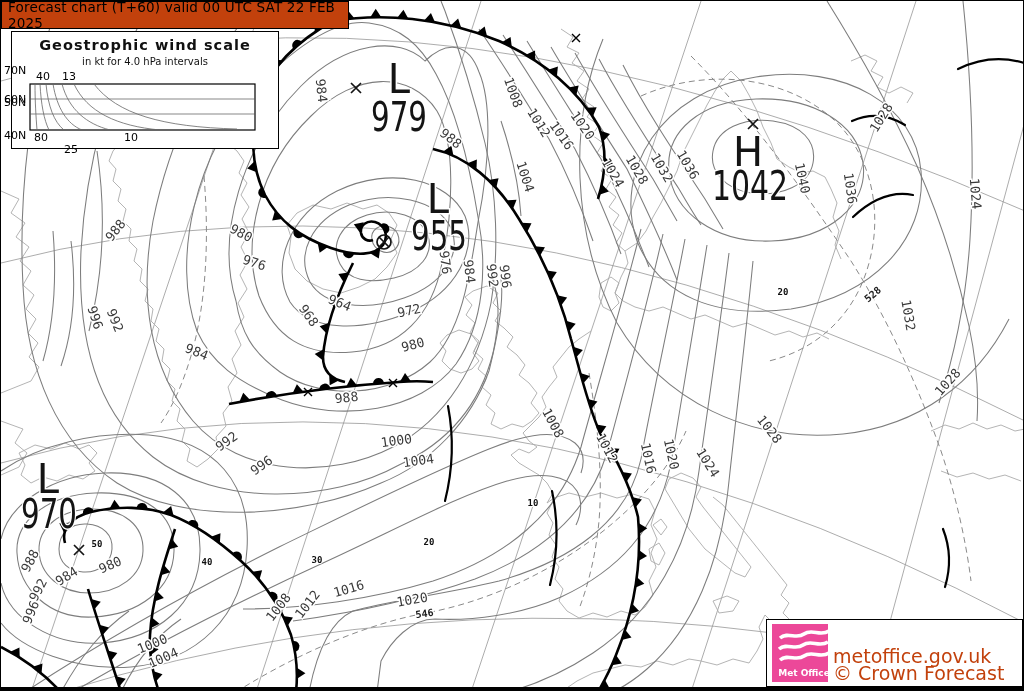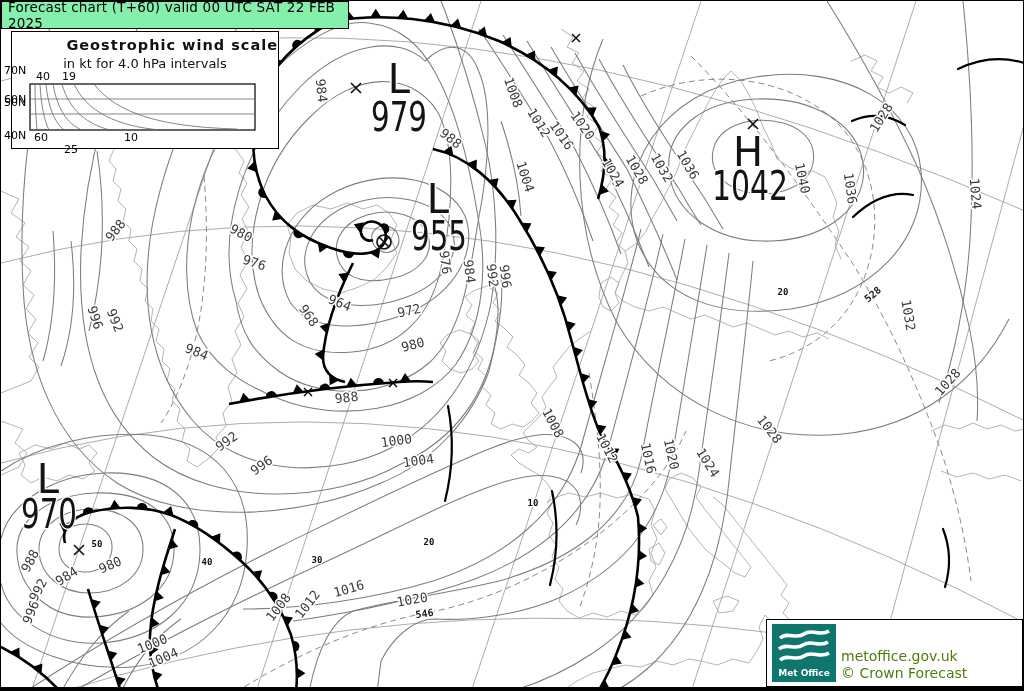--- a/index.html
+++ b/index.html
@@ -20,36 +20,36 @@
   
   .iso-label{font:13px "DejaVu Sans Mono",monospace;fill:#3a3a3a;stroke:#fff;stroke-width:3px;paint-order:stroke;}
   .thick-label{font:bold 10px "DejaVu Sans Mono",monospace;fill:#222;stroke:#fff;stroke-width:2.5px;paint-order:stroke;}
   .wind-num{font:bold 9px "DejaVu Sans Mono",monospace;fill:#101010;stroke:#fff;stroke-width:2px;paint-order:stroke;}
   .center-letter,.center-value{font:40px "DejaVu Sans",sans-serif;fill:#141414;stroke:#fff;stroke-width:3px;paint-order:stroke;}
   .center-mark{stroke:#141414;stroke-width:1.7;fill:none;}
   .weak-mark{stroke:#000;stroke-width:1.4;fill:none;}
 
   
   .titlebox{position:absolute;left:0;top:0;width:348px;height:28px;border:1px solid #000;
-            background:#86efac;box-sizing:border-box;display:flex;align-items:center;
+            background:#c2410c;box-sizing:border-box;display:flex;align-items:center;
             font-size:13.5px;color:#000;padding-left:6px;letter-spacing:.2px;}
 
   
   .windscale{position:absolute;left:10px;top:30px;width:268px;height:118px;border:1px solid #000;
              background:#fff;box-sizing:border-box;}
-  .ws-title{position:absolute;left:0;right:0;top:5px;text-align:right;font-weight:bold;font-size:14.5px;letter-spacing:1px;color:#111;}
-  .ws-sub{position:absolute;left:0;right:0;top:24px;text-align:center;font-size:13px;color:#111;}
+  .ws-title{position:absolute;left:0;right:0;top:5px;text-align:center;font-weight:bold;font-size:14.5px;letter-spacing:1px;color:#111;}
+  .ws-sub{position:absolute;left:0;right:0;top:24px;text-align:center;font-size:10px;color:#111;}
   .ws-lab{position:absolute;font-size:11px;color:#000;}
   .windscale svg{position:absolute;left:0;top:0;}
 
   
   .logobox{position:absolute;right:0;bottom:3px;width:257px;height:68px;border:1px solid #000;
            background:#fff;box-sizing:border-box;display:flex;}
-  .logosq{width:64px;height:58px;background:#0f766e;margin:4px 0 0 5px;position:relative;flex:none;}
-  .logotext{font-size:14px;line-height:17px;color:#4d7c0f;align-self:flex-end;padding:0 0 4px 5px;}
+  .logosq{width:56px;height:58px;background:#ec4899;margin:4px 0 0 5px;position:relative;flex:none;}
+  .logotext{font-size:19px;line-height:17px;color:#c2410c;align-self:flex-end;padding:0 0 4px 5px;}
   .bottombar{position:absolute;left:0;bottom:0;width:100%;height:3px;background:#000;}
 </style>
 </head>
 <body>
 
 <div class="chart">
 
   <svg id="map" width="1024" height="691" viewBox="0 0 1024 691">
 
     <g class="graticule">
@@ -372,22 +372,22 @@
         <path d="M 34,52 C 36,74 42,90 52,98"></path>
         <path d="M 41,52 C 45,76 55,92 70,98"></path>
         <path d="M 50,52 C 57,78 75,92 98,98"></path>
         <path d="M 62,52 C 75,80 105,94 148,98"></path>
         <path d="M 82,52 C 105,82 150,95 225,97"></path>
       </g>
     </svg>
     <div class="ws-title">Geostrophic wind scale</div>
     <div class="ws-sub">in kt for 4.0 hPa intervals</div>
     <span class="ws-lab" style="left:24px;top:38px">40</span>
-    <span class="ws-lab" style="left:50px;top:38px">19</span>
-    <span class="ws-lab" style="left:22px;top:99px">60</span>
+    <span class="ws-lab" style="left:50px;top:38px">13</span>
+    <span class="ws-lab" style="left:22px;top:99px">80</span>
     <span class="ws-lab" style="left:52px;top:111px">25</span>
     <span class="ws-lab" style="left:112px;top:99px">10</span>
     <span class="ws-lab" style="left:-8px;top:32px">70N</span>
     <span class="ws-lab" style="left:-8px;top:61px">60N</span>
     <span class="ws-lab" style="left:-8px;top:64px">50N</span>
     <span class="ws-lab" style="left:-8px;top:97px">40N</span>
   </div>
 
   <div class="logobox">
     <div class="logosq">

